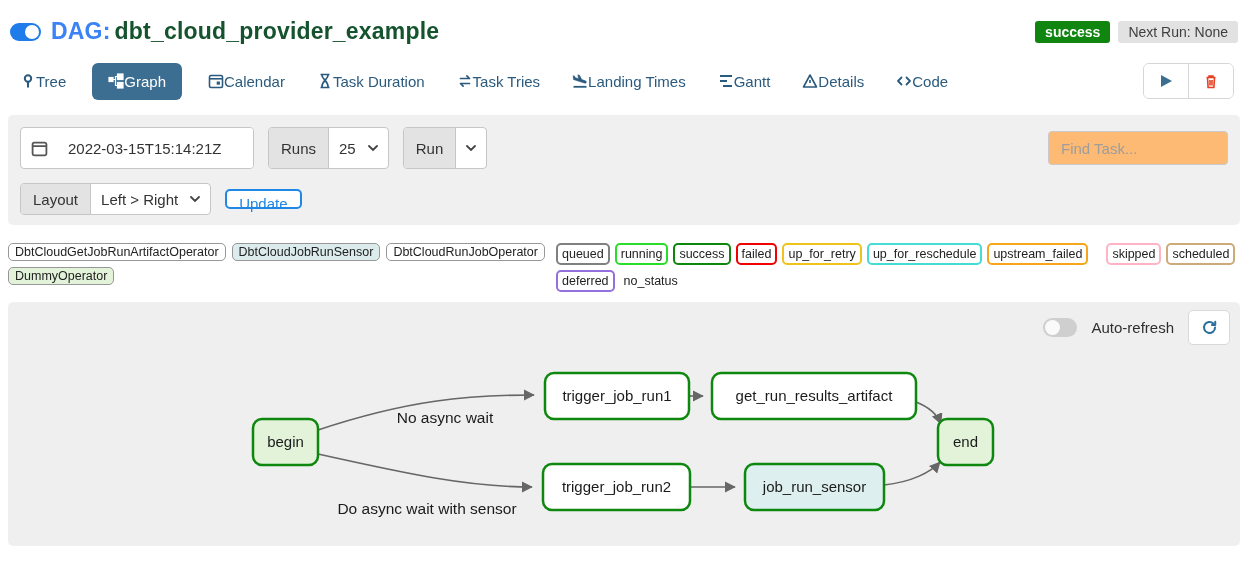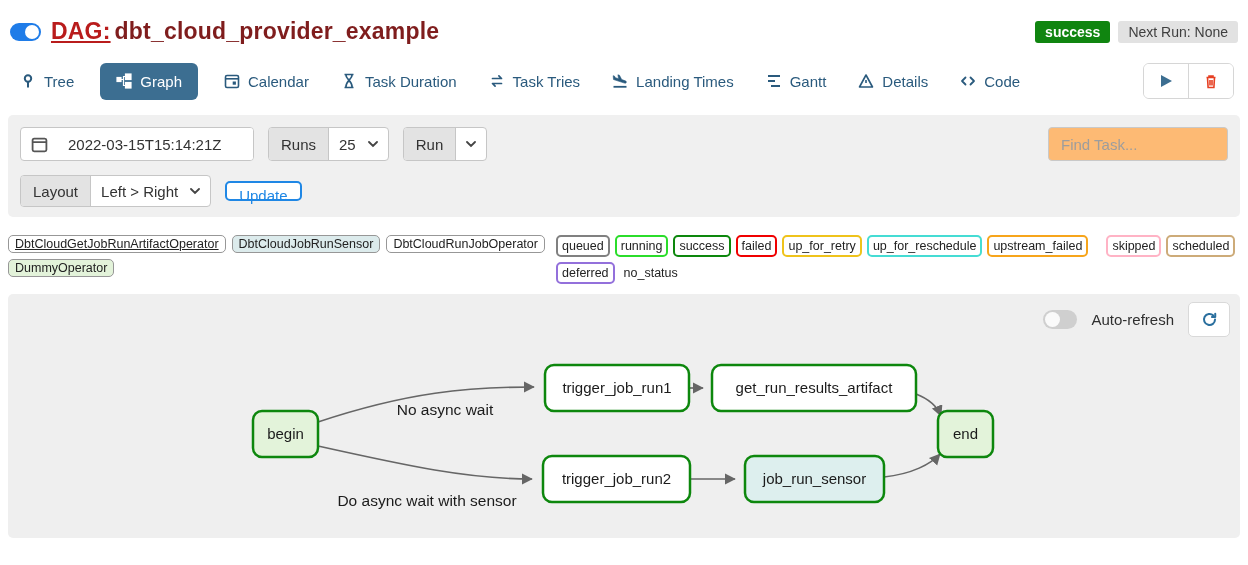--- a/index.html
+++ b/index.html
@@ -4,42 +4,42 @@
 <style>
   * { box-sizing: border-box; margin: 0; padding: 0; }
   html,body { width:1248px; height:565px; background:#fff; overflow:hidden;
     font-family:"Liberation Sans", sans-serif; color:#3c3c3c; }
 
   
   .header { display:flex; align-items:center; padding:18px 10px 4px 10px; }
   .toggle-on { width:31px; height:18px; border-radius:10px; background:#1f7ce8; position:relative; flex:0 0 auto; cursor:pointer; }
   .toggle-on .knob { position:absolute; top:2px; right:2px; width:14px; height:14px; border-radius:50%; background:#fff; }
   .title { margin-left:10px; font-size:23px; font-weight:bold; letter-spacing:.2px; }
-  .title .prefix { color:#b91c1c;text-decoration:underline; }
-  .title .name { color:#7f1d1d; margin-left:4px;text-align:center; }
+  .title .prefix { color:#3b82f6; }
+  .title .name { color:#14532d; margin-left:4px;text-align:center; }
   .header-right { margin-left:auto; display:flex; gap:8px; align-items:center; }
   .badge { font-size:14px; padding:3px 10px; border-radius:3px; white-space:nowrap; }
   .badge.green { background:#108510; color:#fff; font-weight:bold; }
   .badge.gray { background:#e2e2e2; color:#3f3f3f; }
 
   
   .tabbar { display:flex; align-items:center; gap:32px; padding:14px 14px 10px 20px; color:#2a5a7d; font-size:15px; }
-  .tab { display:flex; align-items:center; gap:8px; cursor:pointer; white-space:nowrap; }
+  .tab { display:flex; align-items:center; cursor:pointer; white-space:nowrap; }
   .tab svg { width:16px; height:16px; display:block; }
   .tab.active { background:#3c6e91; color:#fff; padding:10px 16px; border-radius:6px; margin:-10px -6px;justify-content:flex-end; }
   .tab-actions { margin-left:auto; display:flex; background:#fff; border:1px solid #d6d6d6; border-radius:6px; overflow:hidden; }
   .action-btn { padding:9px 14px; display:flex; align-items:center; cursor:pointer; background:#fff; border:none; }
   .action-btn + .action-btn { border-left:1px solid #d6d6d6; }
   .action-btn svg { width:16px; height:16px; display:block; }
 
   
   .filter-panel { margin:6px 8px; background:#f0f0f0; border-radius:5px; padding:12px 12px 10px; }
   .filter-row { display:flex; align-items:center; gap:14px; }
   .filter-row + .filter-row { margin-top:14px; }
-  .input-group { display:flex; align-items:stretch; border:1px solid #c6c6c6; border-radius:4px; background:#fff; overflow:hidden; height:34px; }
+  .input-group { display:flex; align-items:stretch; border:1px solid #c6c6c6; border-radius:4px; background:#fff; overflow:hidden; height:42px; }
   .ig-cell { display:flex; align-items:center; padding:0 10px; }
   .ig-label { background:#e3e3e3; padding:0 12px; display:flex; align-items:center; font-size:15px; color:#333; border-right:1px solid #c6c6c6; white-space:nowrap; }
   .ig-input { border:none; outline:none; font-size:15px; font-family:inherit; color:#333; padding:0 10px; width:195px; background:#fff; }
   .ig-select { display:flex; align-items:center; gap:12px; padding:11px 10px; font-size:15px; color:#333; cursor:pointer; white-space:nowrap; }
   .chev { width:10px; height:7px; display:block; }
   .find-task { margin-left:auto; height:34px; width:180px; border:1px solid #c9c9c9; border-radius:4px; font-size:15px; font-family:inherit; padding:0 12px; color:#333; background:#fdba74; outline:none; }
   .find-task::placeholder { color:#9d9d9d; }
   .update-btn { background:#fff; border:2px solid #1f87e5; color:#1f87e5; font-size:15px; font-family:inherit; padding:4px 12px; border-radius:5px; height:20px; cursor:pointer; }
 
   
@@ -198,21 +198,21 @@
             <path d="M1 1l4 4 4-4"></path>
           </svg>
       </div>
     </div>
     <button class="update-btn">Update</button>
   </div>
 </div>
 
 <div class="legend">
   <div class="legend-ops">
-    <span class="op-badge" style="background: rgb(255, 255, 255); text-decoration: underline;">DbtCloudGetJobRunArtifactOperator</span>
+    <span class="op-badge" style="background: rgb(255, 255, 255);">DbtCloudGetJobRunArtifactOperator</span>
     <span class="op-badge" style="background: rgb(220, 235, 236);">DbtCloudJobRunSensor</span>
     <span class="op-badge" style="background: rgb(255, 255, 255);">DbtCloudRunJobOperator</span>
     <span class="op-badge" style="background: rgb(227, 243, 218);">DummyOperator</span>
   </div>
   <div class="legend-states">
     <span class="state-badge" style="border-color: rgb(128, 128, 128);">queued</span>
     <span class="state-badge" style="border-color: rgb(43, 221, 43);">running</span>
     <span class="state-badge" style="border-color: rgb(13, 135, 13);">success</span>
     <span class="state-badge" style="border-color: rgb(240, 0, 0);">failed</span>
     <span class="state-badge" style="border-color: rgb(239, 195, 27);">up_for_retry</span>

